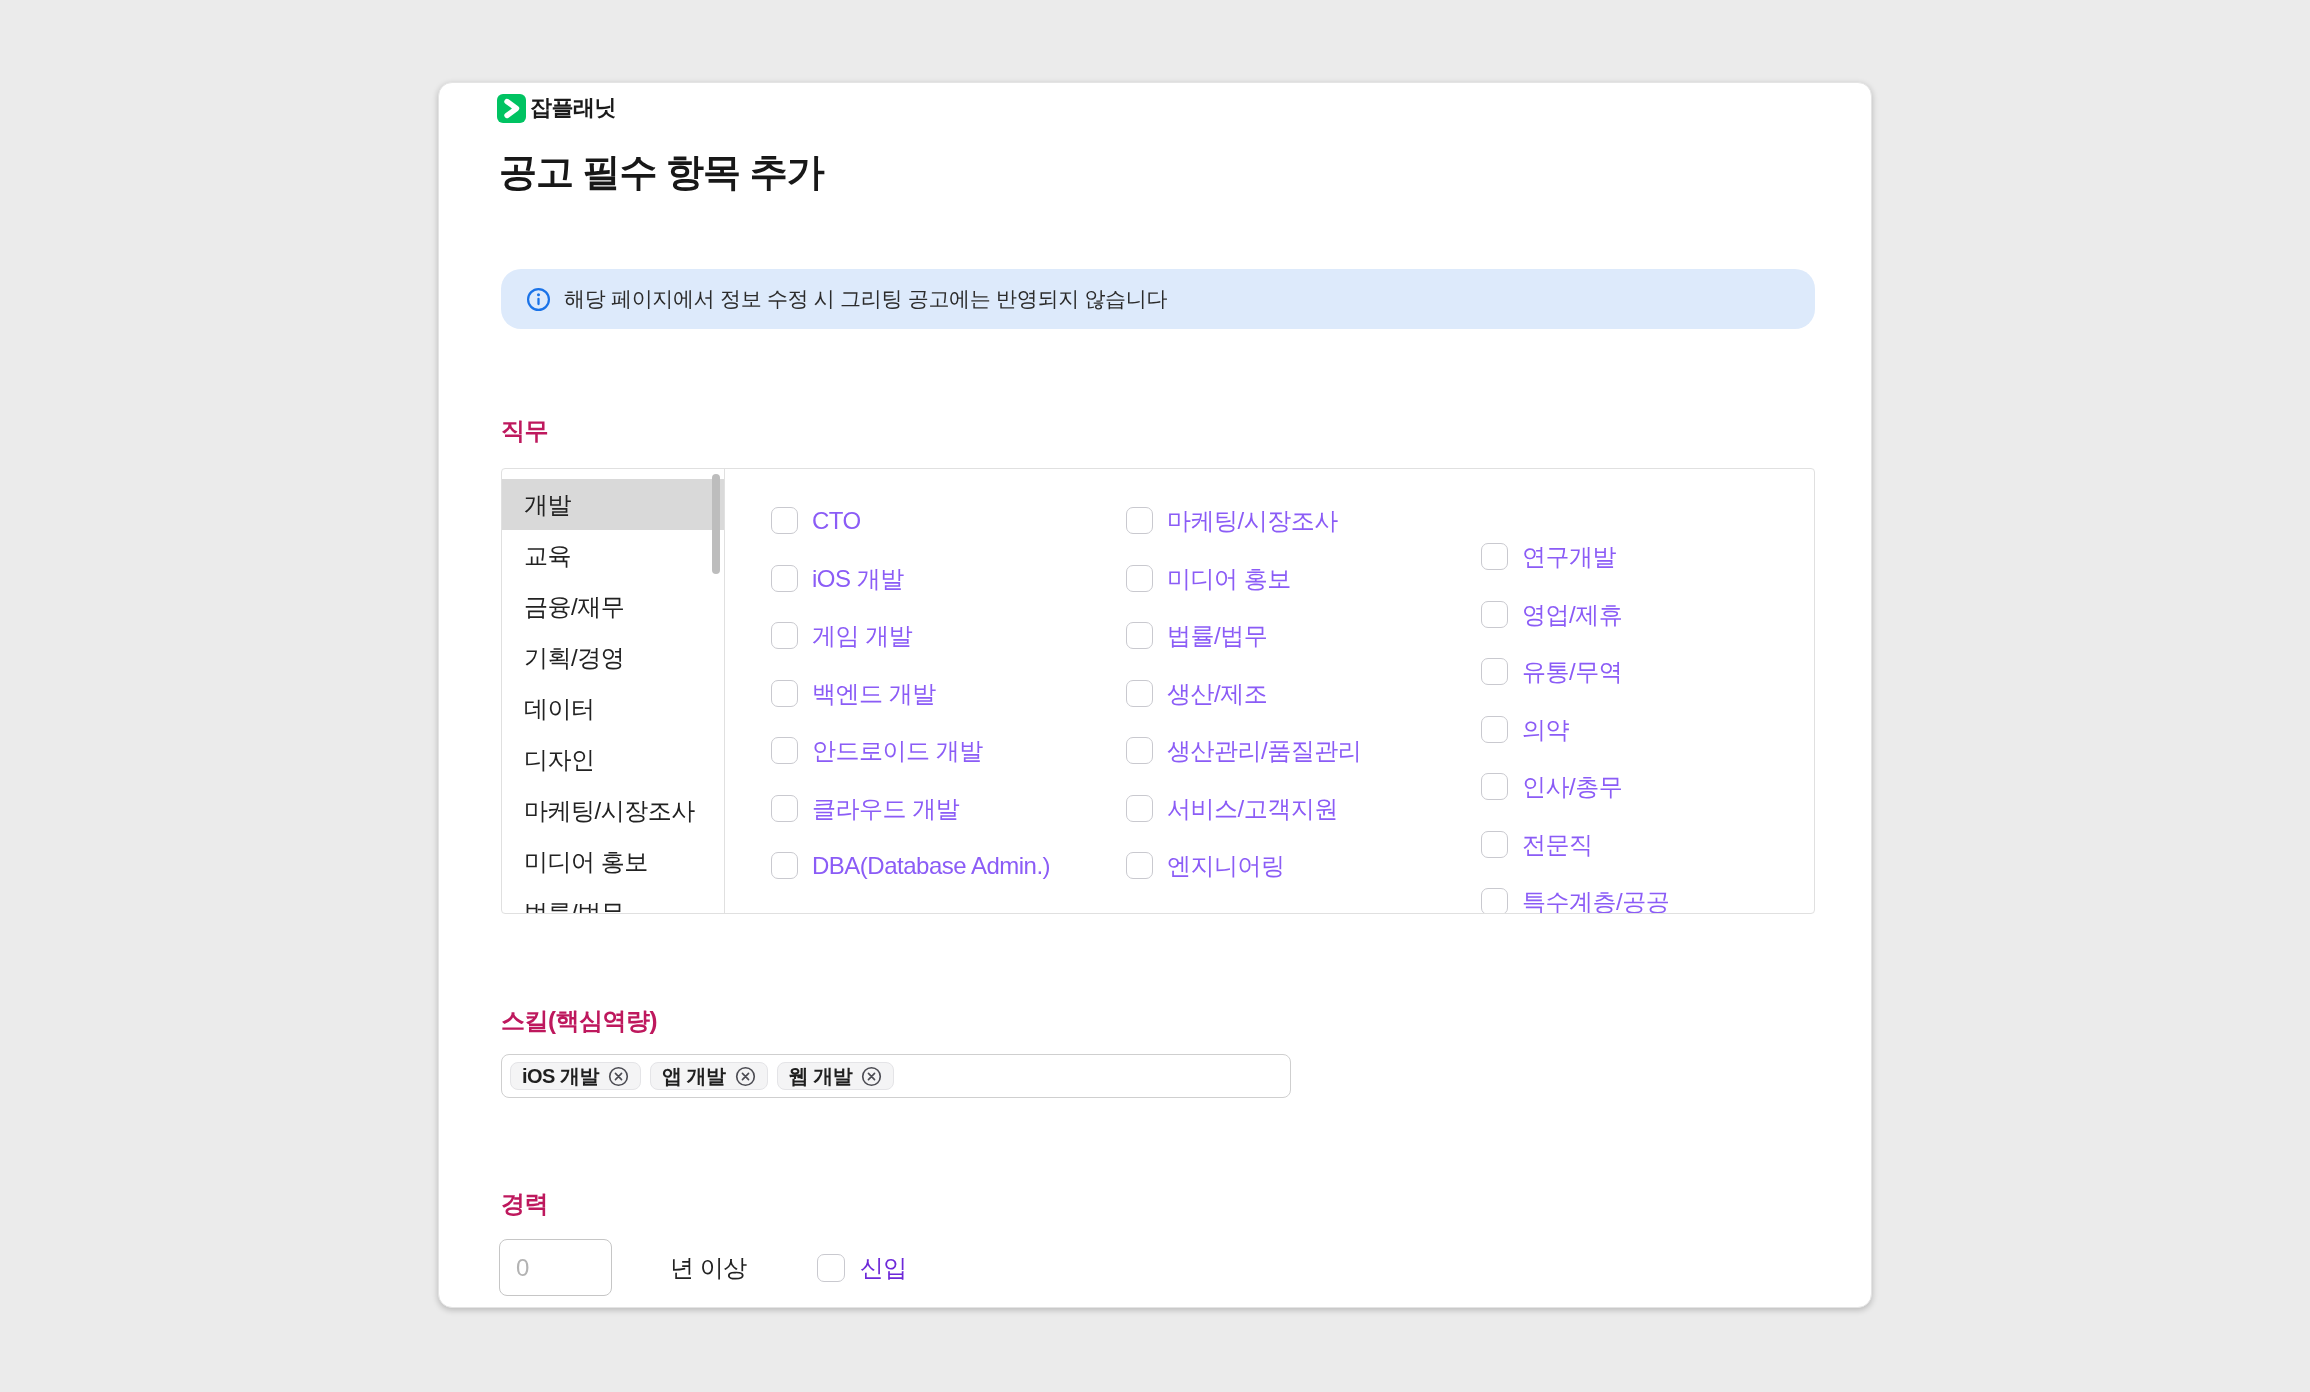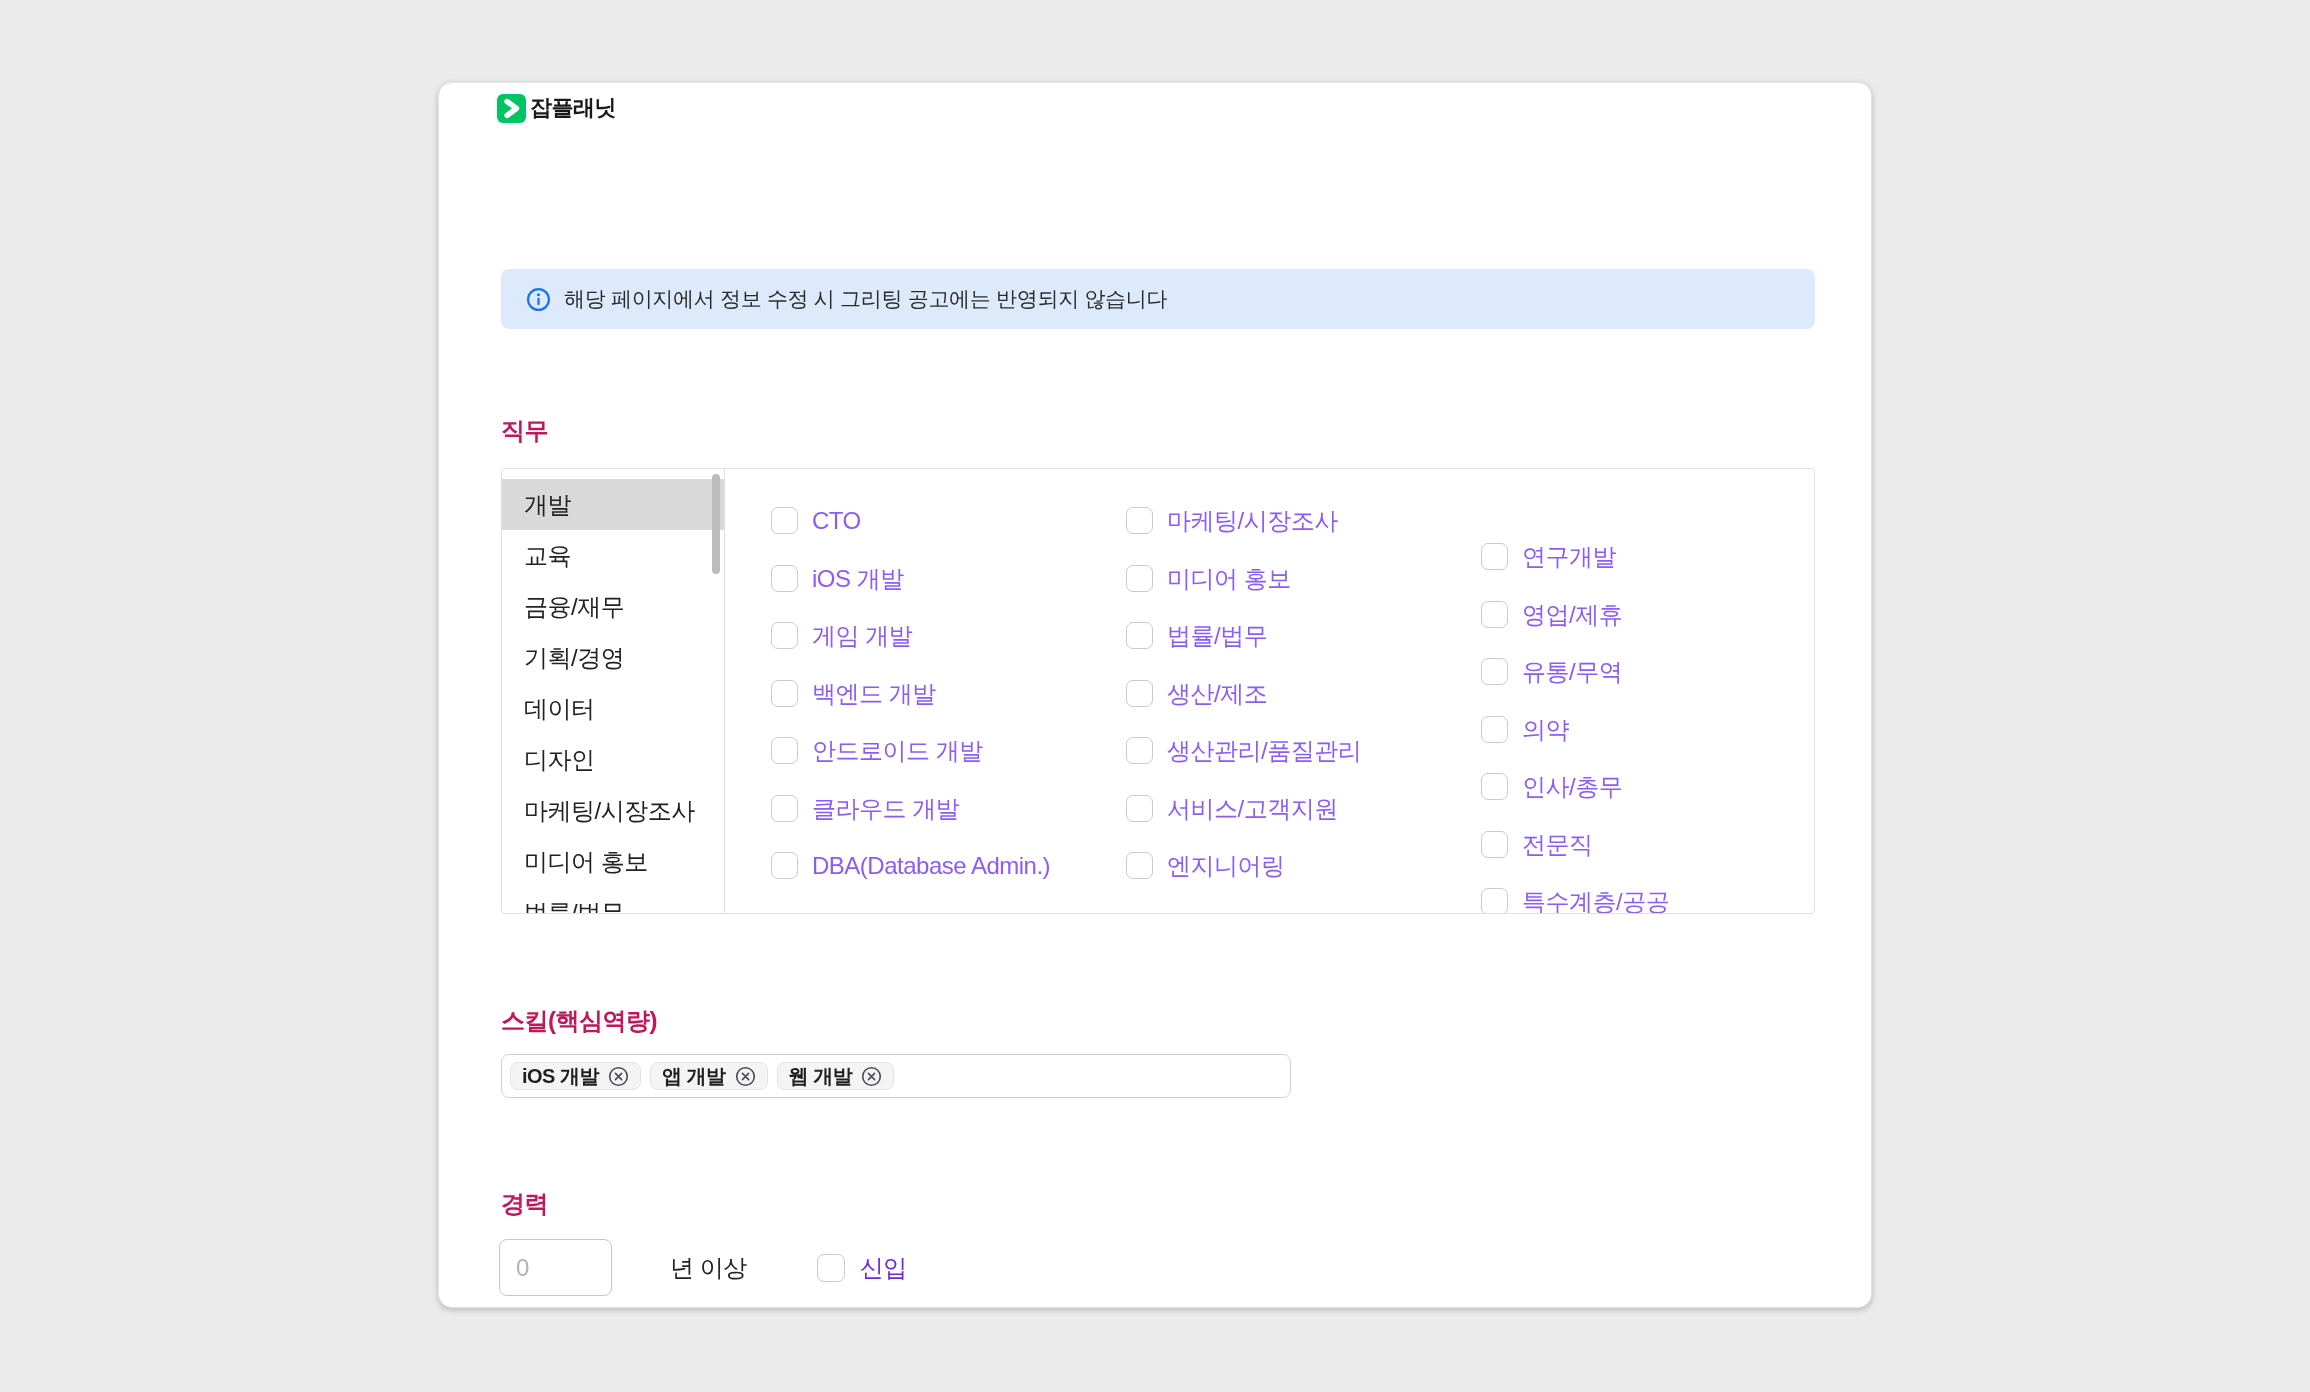--- a/index.html
+++ b/index.html
@@ -33,21 +33,21 @@
   
   .page-title {
     position: absolute; left: 60px; top: 64px;
     font-size: 38px; font-weight: 700; color: #181818; letter-spacing: -1px;
     line-height: 50px;
   }
 
   
   .notice {
     position: absolute; left: 62px; top: 186px; width: 1314px; height: 60px;
-    background: #ddeafb; border-radius: 8px;
+    background: #ddeafb; border-radius: 20px;
     display: flex; align-items: center; padding-left: 25px; gap: 13px;
   }
   .notice-text { font-size: 21px; color: #2b2b2b; letter-spacing: -0.3px; }
 
   
   .section-label {
     position: absolute; left: 62px;
     font-size: 24px; font-weight: 700; color: #be185d; line-height: 28px; letter-spacing: -0.5px;
   }
   .lbl-job   { top: 334px; }
@@ -123,20 +123,21 @@
 
     <div class="brand">
       <span class="brand-mark">
         <svg width="29" height="29" viewBox="0 0 29 29">
           <path d="M10 7.5 L19.5 14.5 L10 21.5" fill="none" stroke="#ffffff" stroke-width="5.4" stroke-linecap="round" stroke-linejoin="round"></path>
         </svg>
       </span>
       <span class="brand-name">잡플래닛</span>
     </div>
 
+    <h1 class="page-title">공고 필수 항목 추가</h1>
 
     <div class="notice">
       <span style="display:flex;">
         <svg width="25" height="25" viewBox="0 0 24 24">
           <circle cx="12" cy="12" r="10" fill="none" stroke="#1a73e8" stroke-width="2.1"></circle>
           <circle cx="12" cy="7.4" r="1.45" fill="#1a73e8"></circle>
           <rect x="10.9" y="10.3" width="2.2" height="7.2" rx="1.1" fill="#1a73e8"></rect>
         </svg>
       </span>
       <span class="notice-text">해당 페이지에서 정보 수정 시 그리팅 공고에는 반영되지 않습니다</span>

